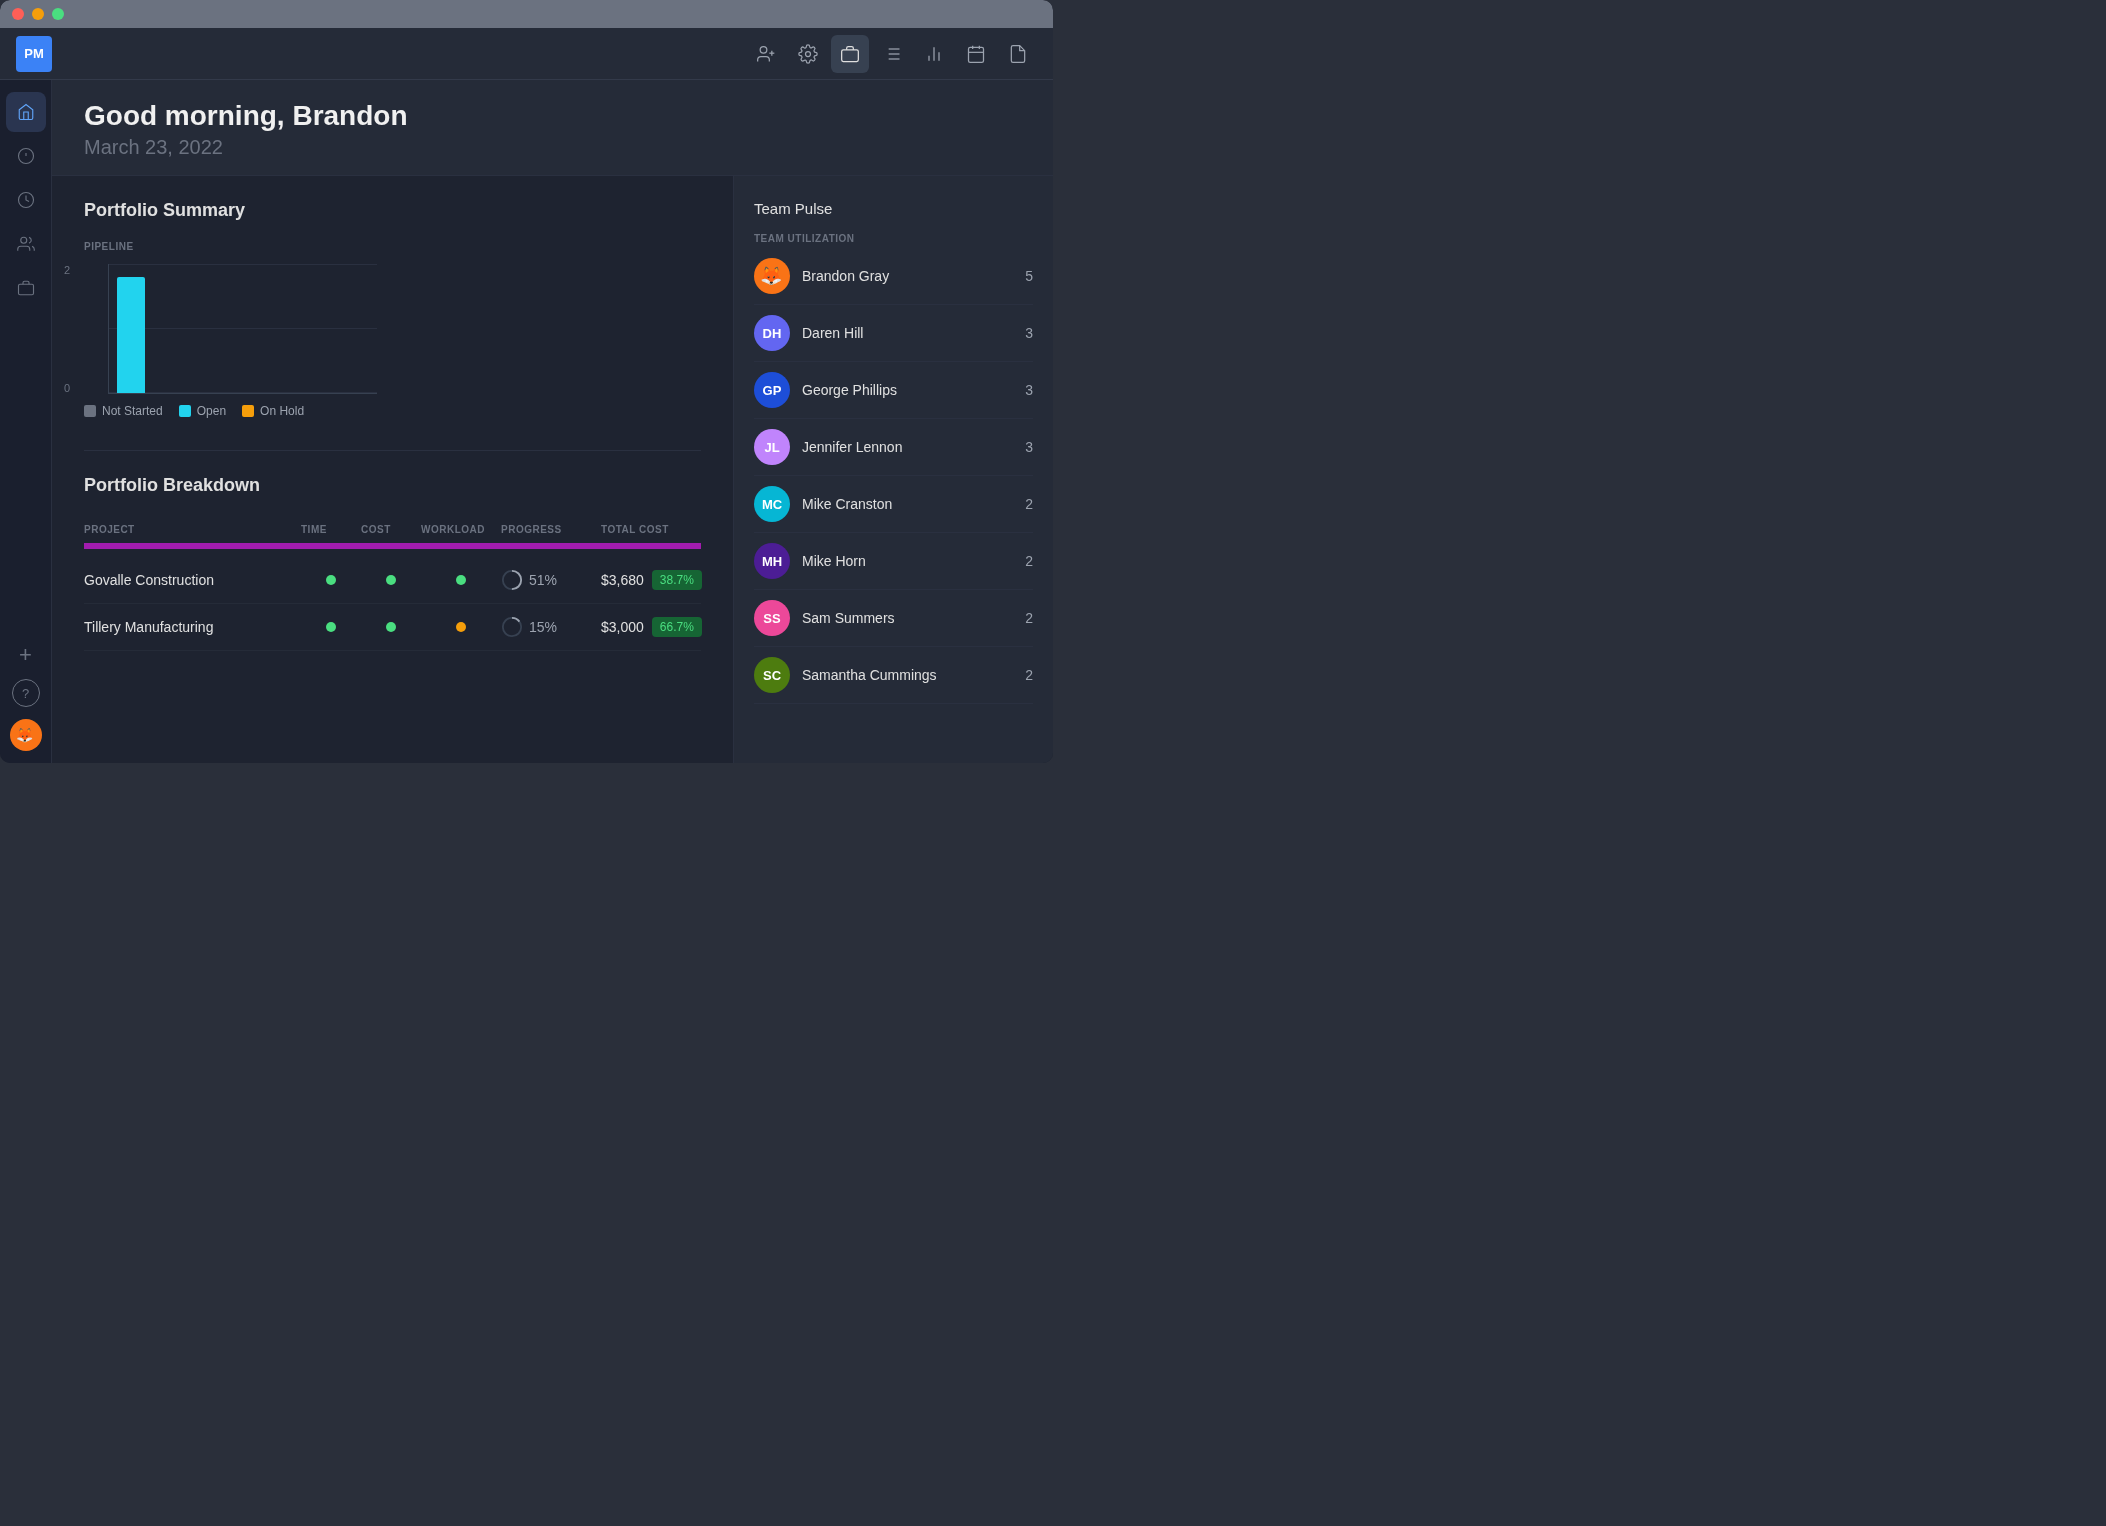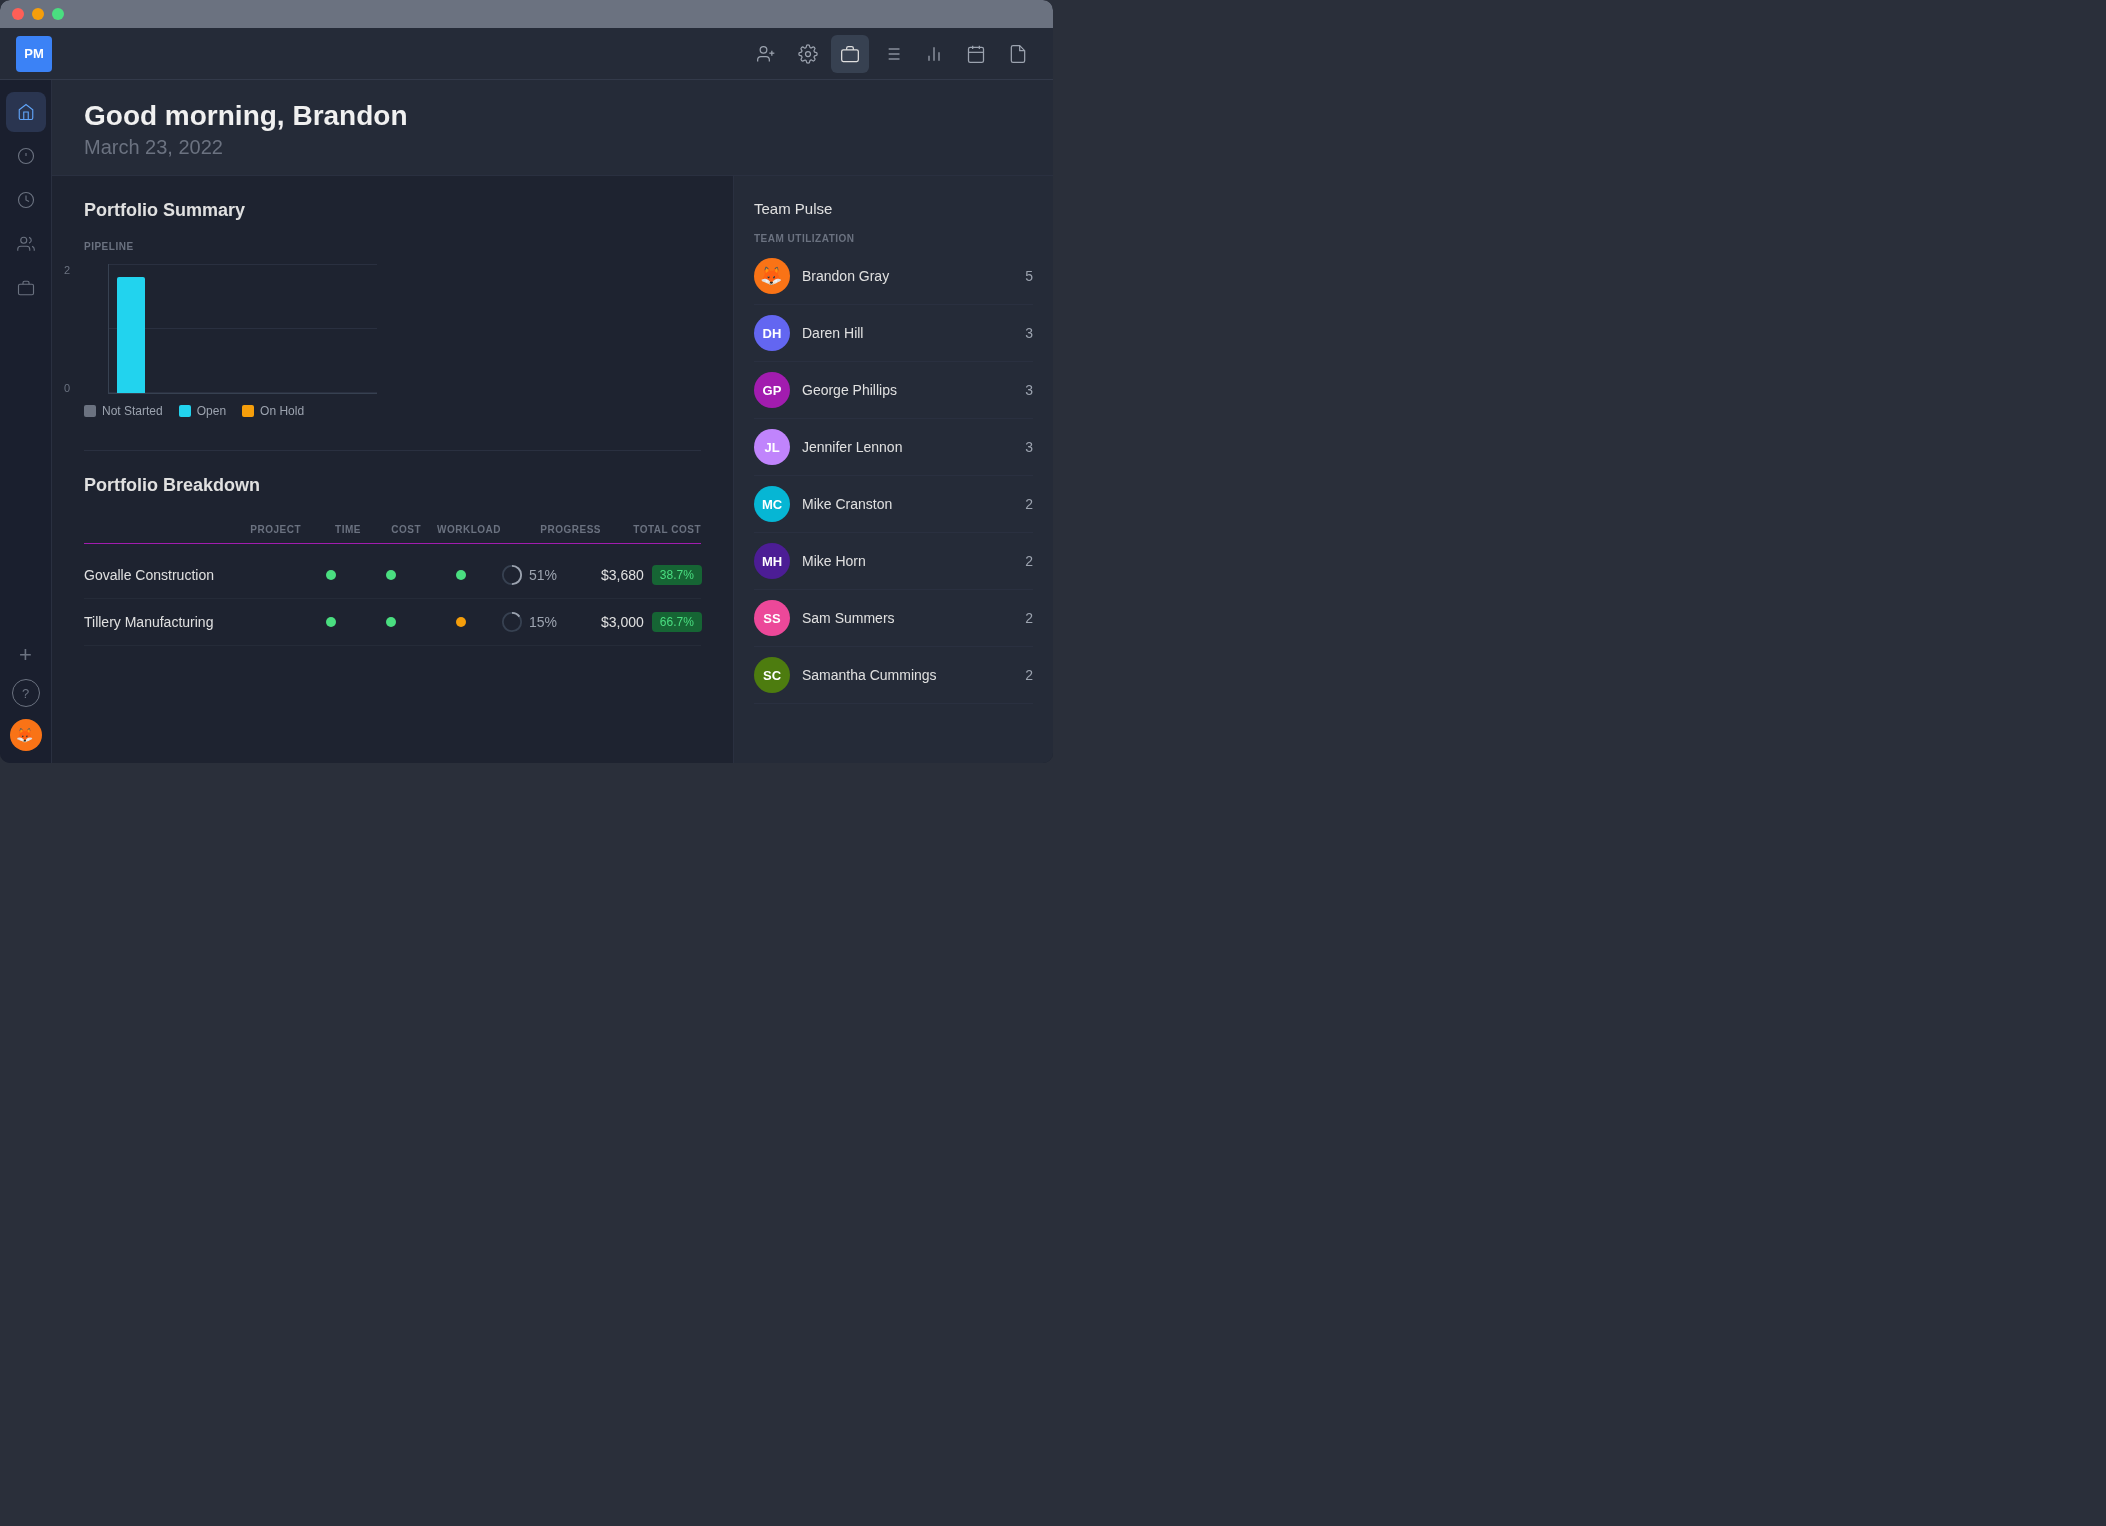--- a/index.html
+++ b/index.html
@@ -264,23 +264,22 @@
       margin: 24px 0;
     }
     
     .breakdown-table {
       width: 100%;
     }
     .table-header {
       display: grid;
       grid-template-columns: 2fr 60px 60px 80px 100px 100px;
       padding: 8px 0;
-      border-bottom: 1px solid #a21caf;
+      border-bottom: 6px solid #a21caf;
       margin-bottom: 8px;
-      text-align: right;
     }
     .table-col-header {
       font-size: 10px;
       font-weight: 600;
       color: #6b7280;
       letter-spacing: 0.05em;
     }
     .table-row-item {
       display: grid;
       grid-template-columns: 2fr 60px 60px 80px 100px 100px;
@@ -608,21 +607,21 @@
               <span class="member-count">5</span>
             </div>
 
             <div class="team-member">
               <div class="member-avatar" style="background:#6366f1;">DH</div>
               <span class="member-name">Daren Hill</span>
               <span class="member-count">3</span>
             </div>
 
             <div class="team-member">
-              <div class="member-avatar" style="background:#a21caf;text-align:right;">GP</div>
+              <div class="member-avatar" style="background:#1d4ed8;text-align:right;">GP</div>
               <span class="member-name">George Phillips</span>
               <span class="member-count">3</span>
             </div>
 
             <div class="team-member">
               <div class="member-avatar" style="background:#c084fc;">JL</div>
               <span class="member-name">Jennifer Lennon</span>
               <span class="member-count">3</span>
             </div>
 

